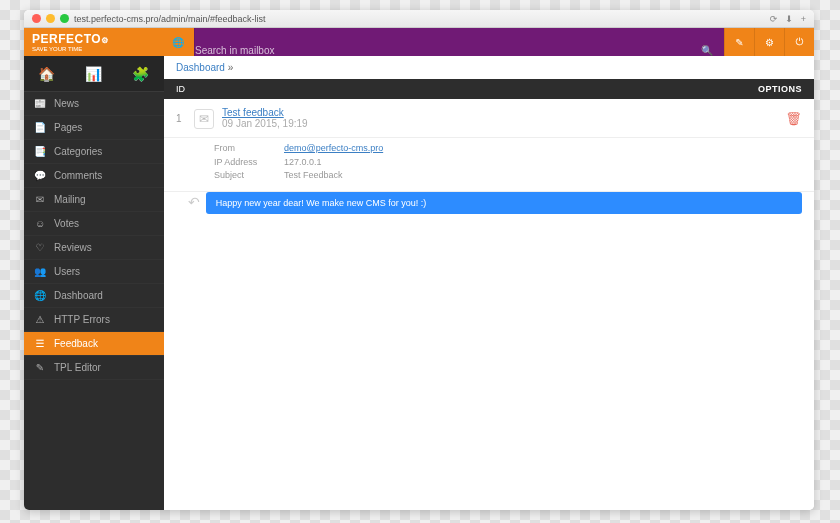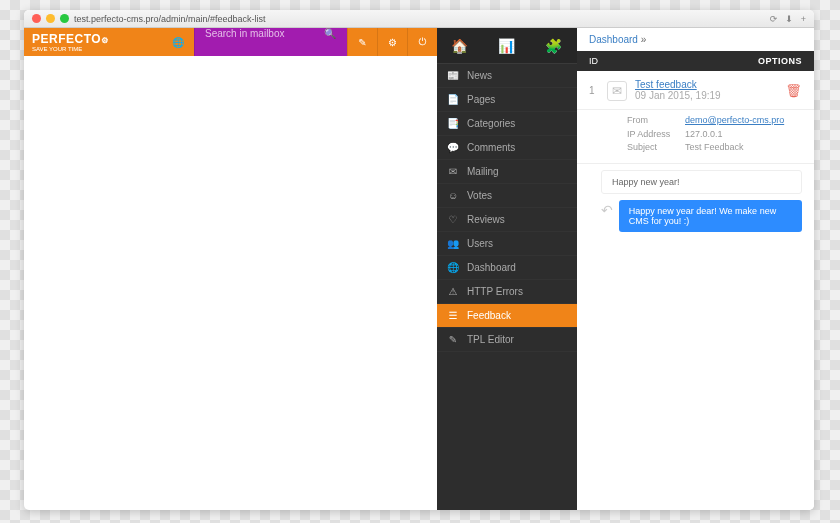--- a/index.html
+++ b/index.html
@@ -4,26 +4,26 @@
 <style>
 *{box-sizing:border-box;margin:0;padding:0;font-family:-apple-system,Helvetica,Arial,sans-serif}
 body{background:#e8e8e8;background-image:repeating-conic-gradient(#e0e0e0 0% 25%,#f0f0f0 0% 50%);background-size:20px 20px;width:840px;height:523px;overflow:hidden}
 .window{position:absolute;left:24px;top:10px;width:790px;height:500px;background:#fff;border-radius:5px;box-shadow:0 2px 10px rgba(0,0,0,.2);overflow:hidden;display:flex;flex-direction:column}
 .titlebar{height:18px;background:linear-gradient(#f6f6f6,#e8e8e8);border-bottom:1px solid #ccc;display:flex;align-items:center;padding:0 8px;gap:5px;font-size:9px;flex-shrink:0}
 .dots{display:flex;gap:5px}
 .dot{width:9px;height:9px;border-radius:50%}
 .dr{background:#ff5f57}.dy{background:#febc2e}.dg{background:#28c840}
 .urlbar{flex:1;text-align:left;color:#555}
 .urlicons{display:flex;gap:8px;color:#888}
-.app{flex:1;display:flex;flex-direction:row;min-height:0}
+.app{flex:1;display:flex;flex-direction:column;min-height:0}
 .topbar{height:28px;background:#f08418;display:flex;align-items:center;color:#fff;font-size:10px;flex-shrink:0}
 .logo{width:140px;padding-left:8px;font-weight:700;font-size:12px;letter-spacing:.5px;display:flex;align-items:center;gap:4px}
 .logo small{font-size:6px;font-weight:400;display:block;letter-spacing:0}
 .globe{width:30px;text-align:center}
-.search{flex:1;display:flex;align-items:flex-start;background:#a21caf;height:100%;padding:0 10px;position:relative;border-left:1px solid rgba(0,0,0,.1)}
+.search{flex:1;display:flex;align-items:flex-end;background:#701a75;height:100%;padding:0 0;position:relative;border-left:1px solid rgba(0,0,0,.1)}
 .search input{background:transparent;border:none;outline:none;color:#fff;font-size:10px;flex:1}
 .search input::placeholder{color:rgba(255,255,255,.7)}
 .sicon{position:absolute;right:10px}
 .tbicons{display:flex;gap:0;height:100%}
 .tbicons span{width:30px;display:flex;align-items:center;justify-content:center;border-left:1px solid rgba(0,0,0,.1)}
 .body{flex:1;display:flex;min-height:0}
 .sidebar{width:140px;background:#2d2d2d;display:flex;flex-direction:column;flex-shrink:0}
 .bignav{height:36px;display:flex;justify-content:space-around;align-items:center;background:#262626;border-bottom:1px solid #3a3a3a}
 .bignav span{color:#ccc;font-size:14px}
 .nav{flex:1}
@@ -35,21 +35,21 @@
 .crumb a{color:#3b7fc4;text-decoration:none}
 .thead{background:#2d2d2d;color:#fff;display:flex;padding:5px 12px;font-size:9px}
 .thead .opts{margin-left:auto;font-weight:700;letter-spacing:.5px}
 .row{display:flex;align-items:flex-start;padding:8px 12px;border-bottom:1px solid #eee;gap:8px;font-size:10px}
 .rnum{color:#999;width:10px;padding-top:6px}
 .renv{width:20px;height:20px;border:1px solid #ddd;border-radius:3px;display:flex;align-items:center;justify-content:center;color:#bbb;font-size:12px;margin-top:2px}
 .rtitle a{color:#3b7fc4;text-decoration:underline;font-size:10px}
 .rtitle .date{color:#aaa;font-size:10px}
 .rtrash{margin-left:auto;color:#e96a5c;font-size:13px;padding-top:4px}
 .details{padding:4px 12px 8px 50px;font-size:9px;color:#999;border-bottom:1px solid #eee}
-.details .drow{display:flex;gap:8px;line-height:1.5}
+.details .drow{display:flex;gap:20px;line-height:1.5}
 .details .dlab{width:50px}
 .details a{color:#3b7fc4;text-decoration:underline}
 .panel{margin:6px 12px 6px 24px;border:1px solid #eee;border-radius:3px;padding:6px 10px;font-size:9px;color:#666}
 .reply{margin:0 12px 12px 24px;display:flex;gap:6px;align-items:flex-start}
 .reply .arr{color:#ccc;font-size:14px;margin-top:2px}
 .reply .bubble{flex:1;background:#2d8cff;color:#fff;padding:6px 10px;font-size:9px;border-radius:3px}
 </style>
 </head>
 <body>
 
@@ -169,21 +169,20 @@
             </div>
           <div class="drow">
               <span class="dlab">IP Address</span>
               <span>127.0.0.1</span>
             </div>
           <div class="drow">
               <span class="dlab">Subject</span>
               <span>Test Feedback</span>
             </div>
         </div>
-        <div class="panel">Happy new year!</div>
         <div class="reply">
           <span class="arr">↶</span>
           <div class="bubble">Happy new year dear! We make new CMS for you! :)</div>
         </div>
       </div>
     </div>
   </div>
 </div>
 
 </body></html>

